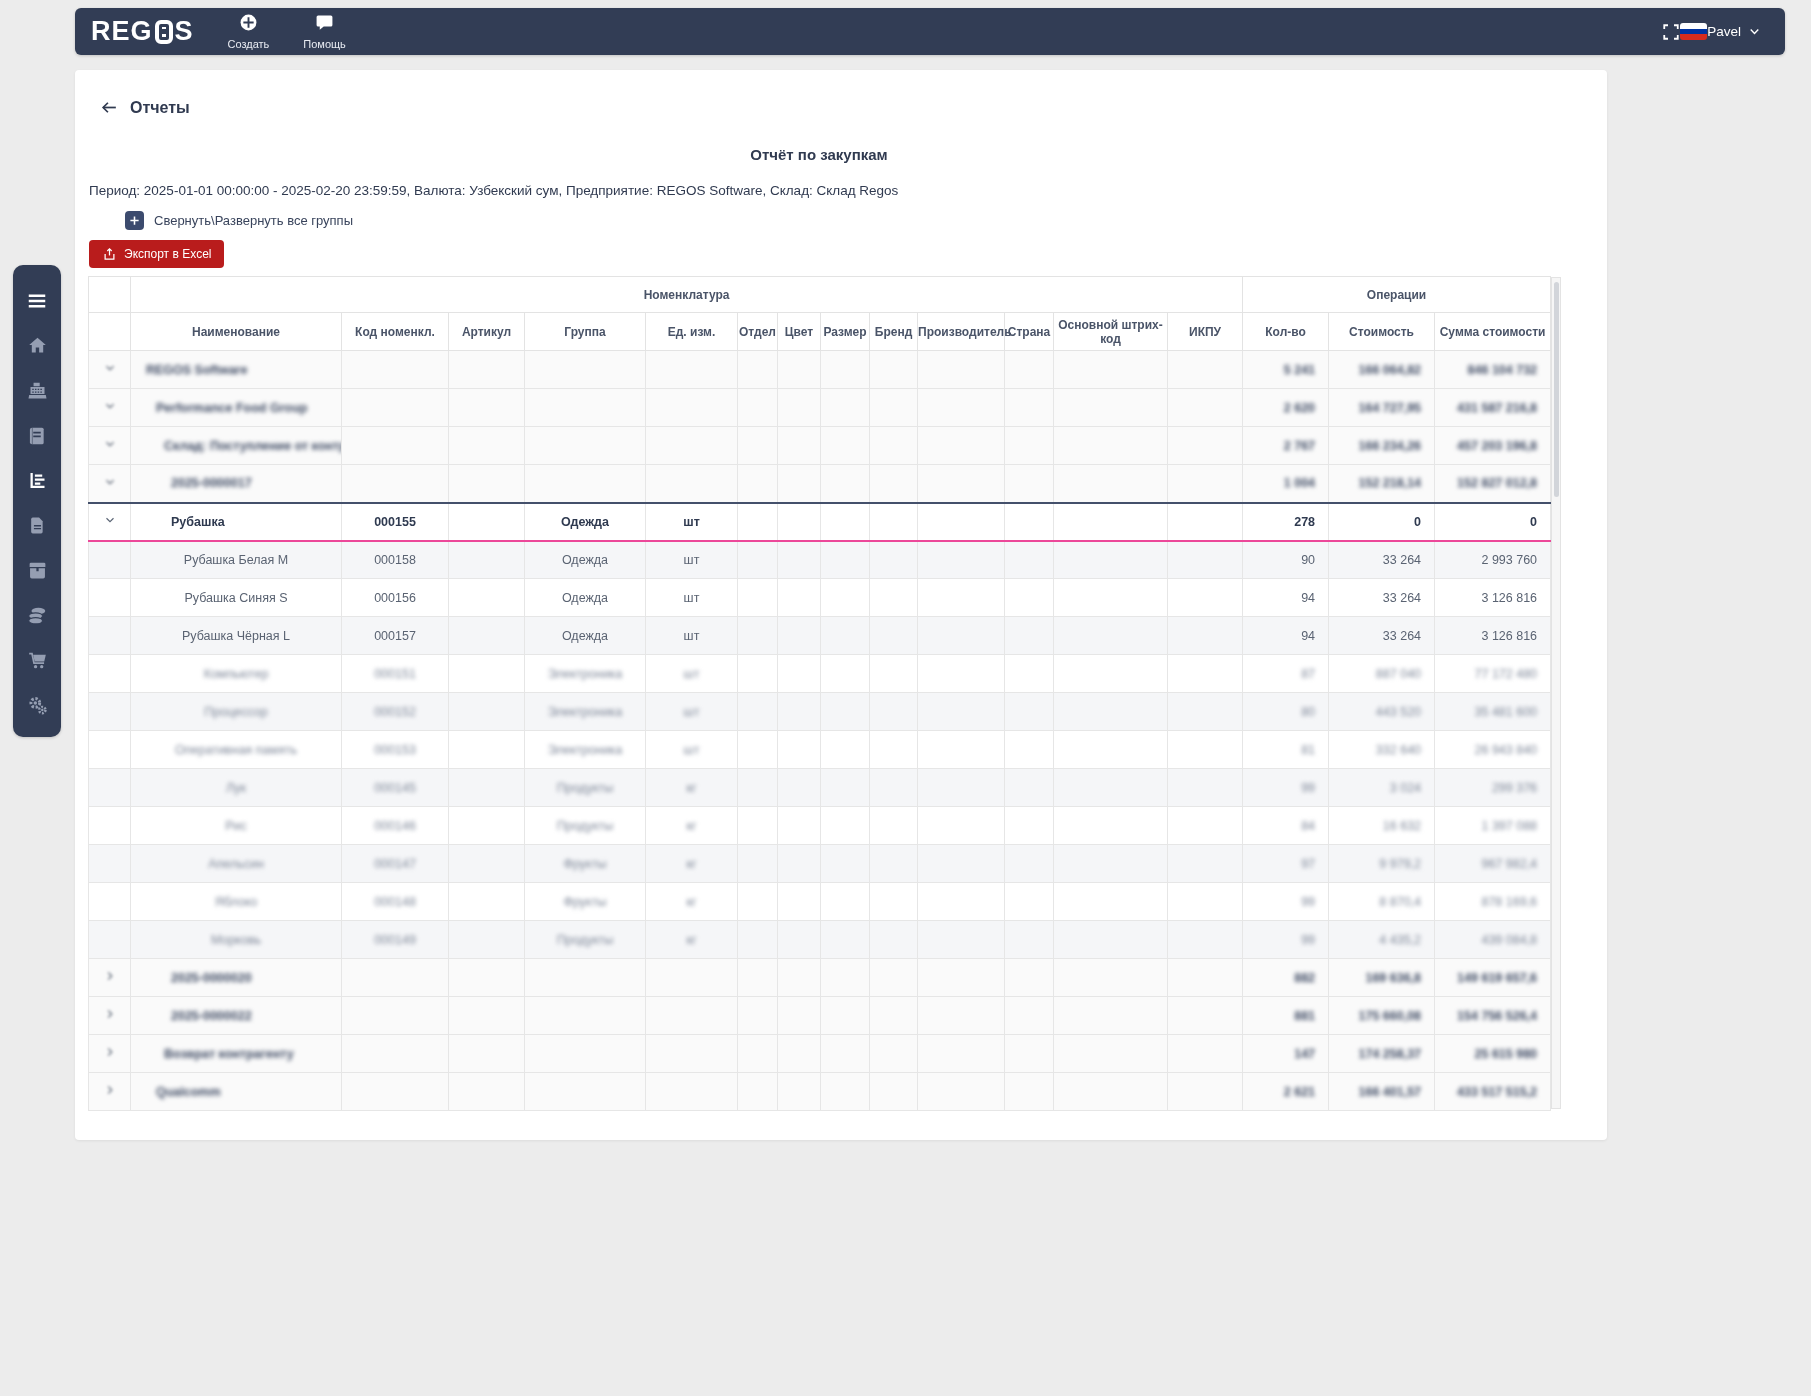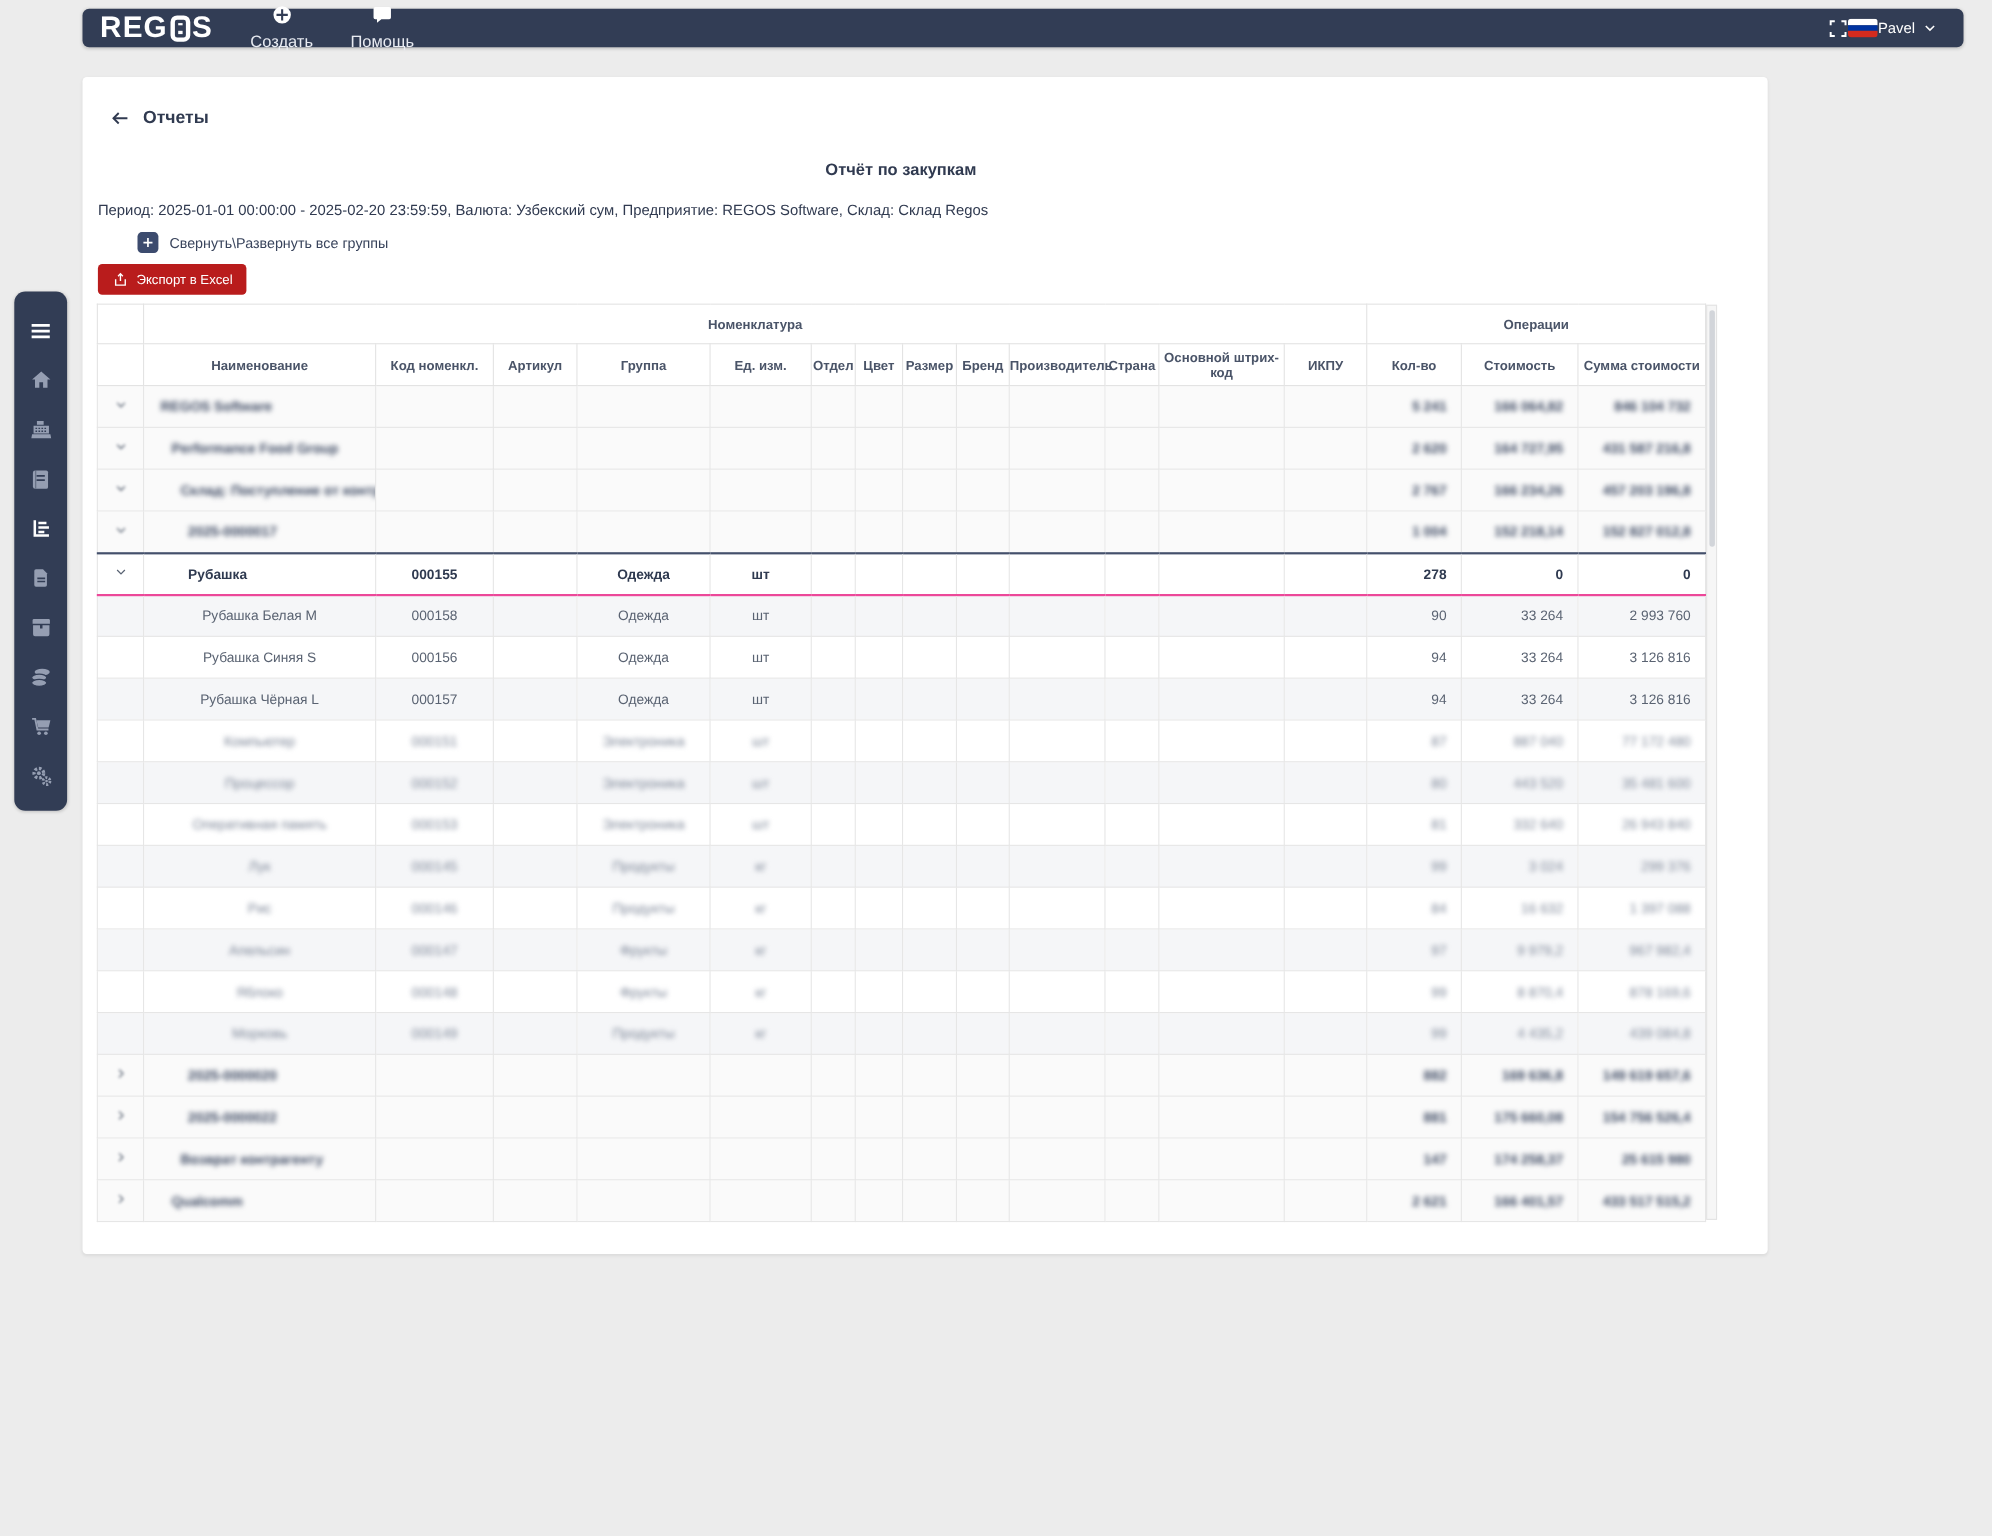--- a/index.html
+++ b/index.html
@@ -1,33 +1,33 @@
 <!DOCTYPE html>
 <html><head>
 <meta charset="utf-8">
 <style>
   * { margin:0; padding:0; box-sizing:border-box; }
   html,body { background:#ececec; }
   body { font-family:"Liberation Sans","DejaVu Sans",sans-serif; }
   .stage { position:relative; width:1811px; height:1396px; background:#ececec; overflow:hidden; }
 
   
-  .navbar { position:absolute; left:75px; top:8px; width:1710px; height:35px;
+  .navbar { position:absolute; left:75px; top:8px; width:1710px; height:47px;
     background:#323d55; border-radius:6px; display:flex; align-items:center;
     padding:0 24px 0 16px; box-shadow:0 1px 3px rgba(0,0,0,.18); }
   .logo { display:flex; align-items:center; color:#fff; font-weight:bold;
     font-size:27px; letter-spacing:1px; cursor:pointer; }
   .logo-o { display:inline-block; width:18px; height:24px; border:4px solid #fff;
     border-radius:6px; margin:0 2px; position:relative; }
   .logo-o:before, .logo-o:after { content:""; position:absolute; left:3px; right:3px;
     height:2.5px; background:#fff; }
   .logo-o:before { top:3px; } .logo-o:after { bottom:3px; }
   .nav-action { display:flex; flex-direction:column; align-items:center; gap:2px;
     margin-left:34px; cursor:pointer; }
-  .nav-action .nav-lbl { color:#e8ebf2; font-size:15px; }
+  .nav-action .nav-lbl { color:#e8ebf2; font-size:11px; }
   .nav-right { margin-left:auto; display:flex; align-items:center; }
   .flag { display:inline-block; width:27px; height:17px; border-radius:3px; overflow:hidden; }
   .flag div { height:33.34%; }
   .user { display:flex; align-items:center; gap:7px; color:#fff; font-size:13.5px; cursor:pointer; }
 
   
   .sidebar { position:absolute; left:13px; top:265px; width:48px; height:472px;
     background:#323d55; border-radius:10px; display:flex; flex-direction:column;
     align-items:center; padding-top:13px; box-shadow:0 1px 3px rgba(0,0,0,.18); }
   .sb-item { width:48px; height:45px; display:flex; align-items:center;

